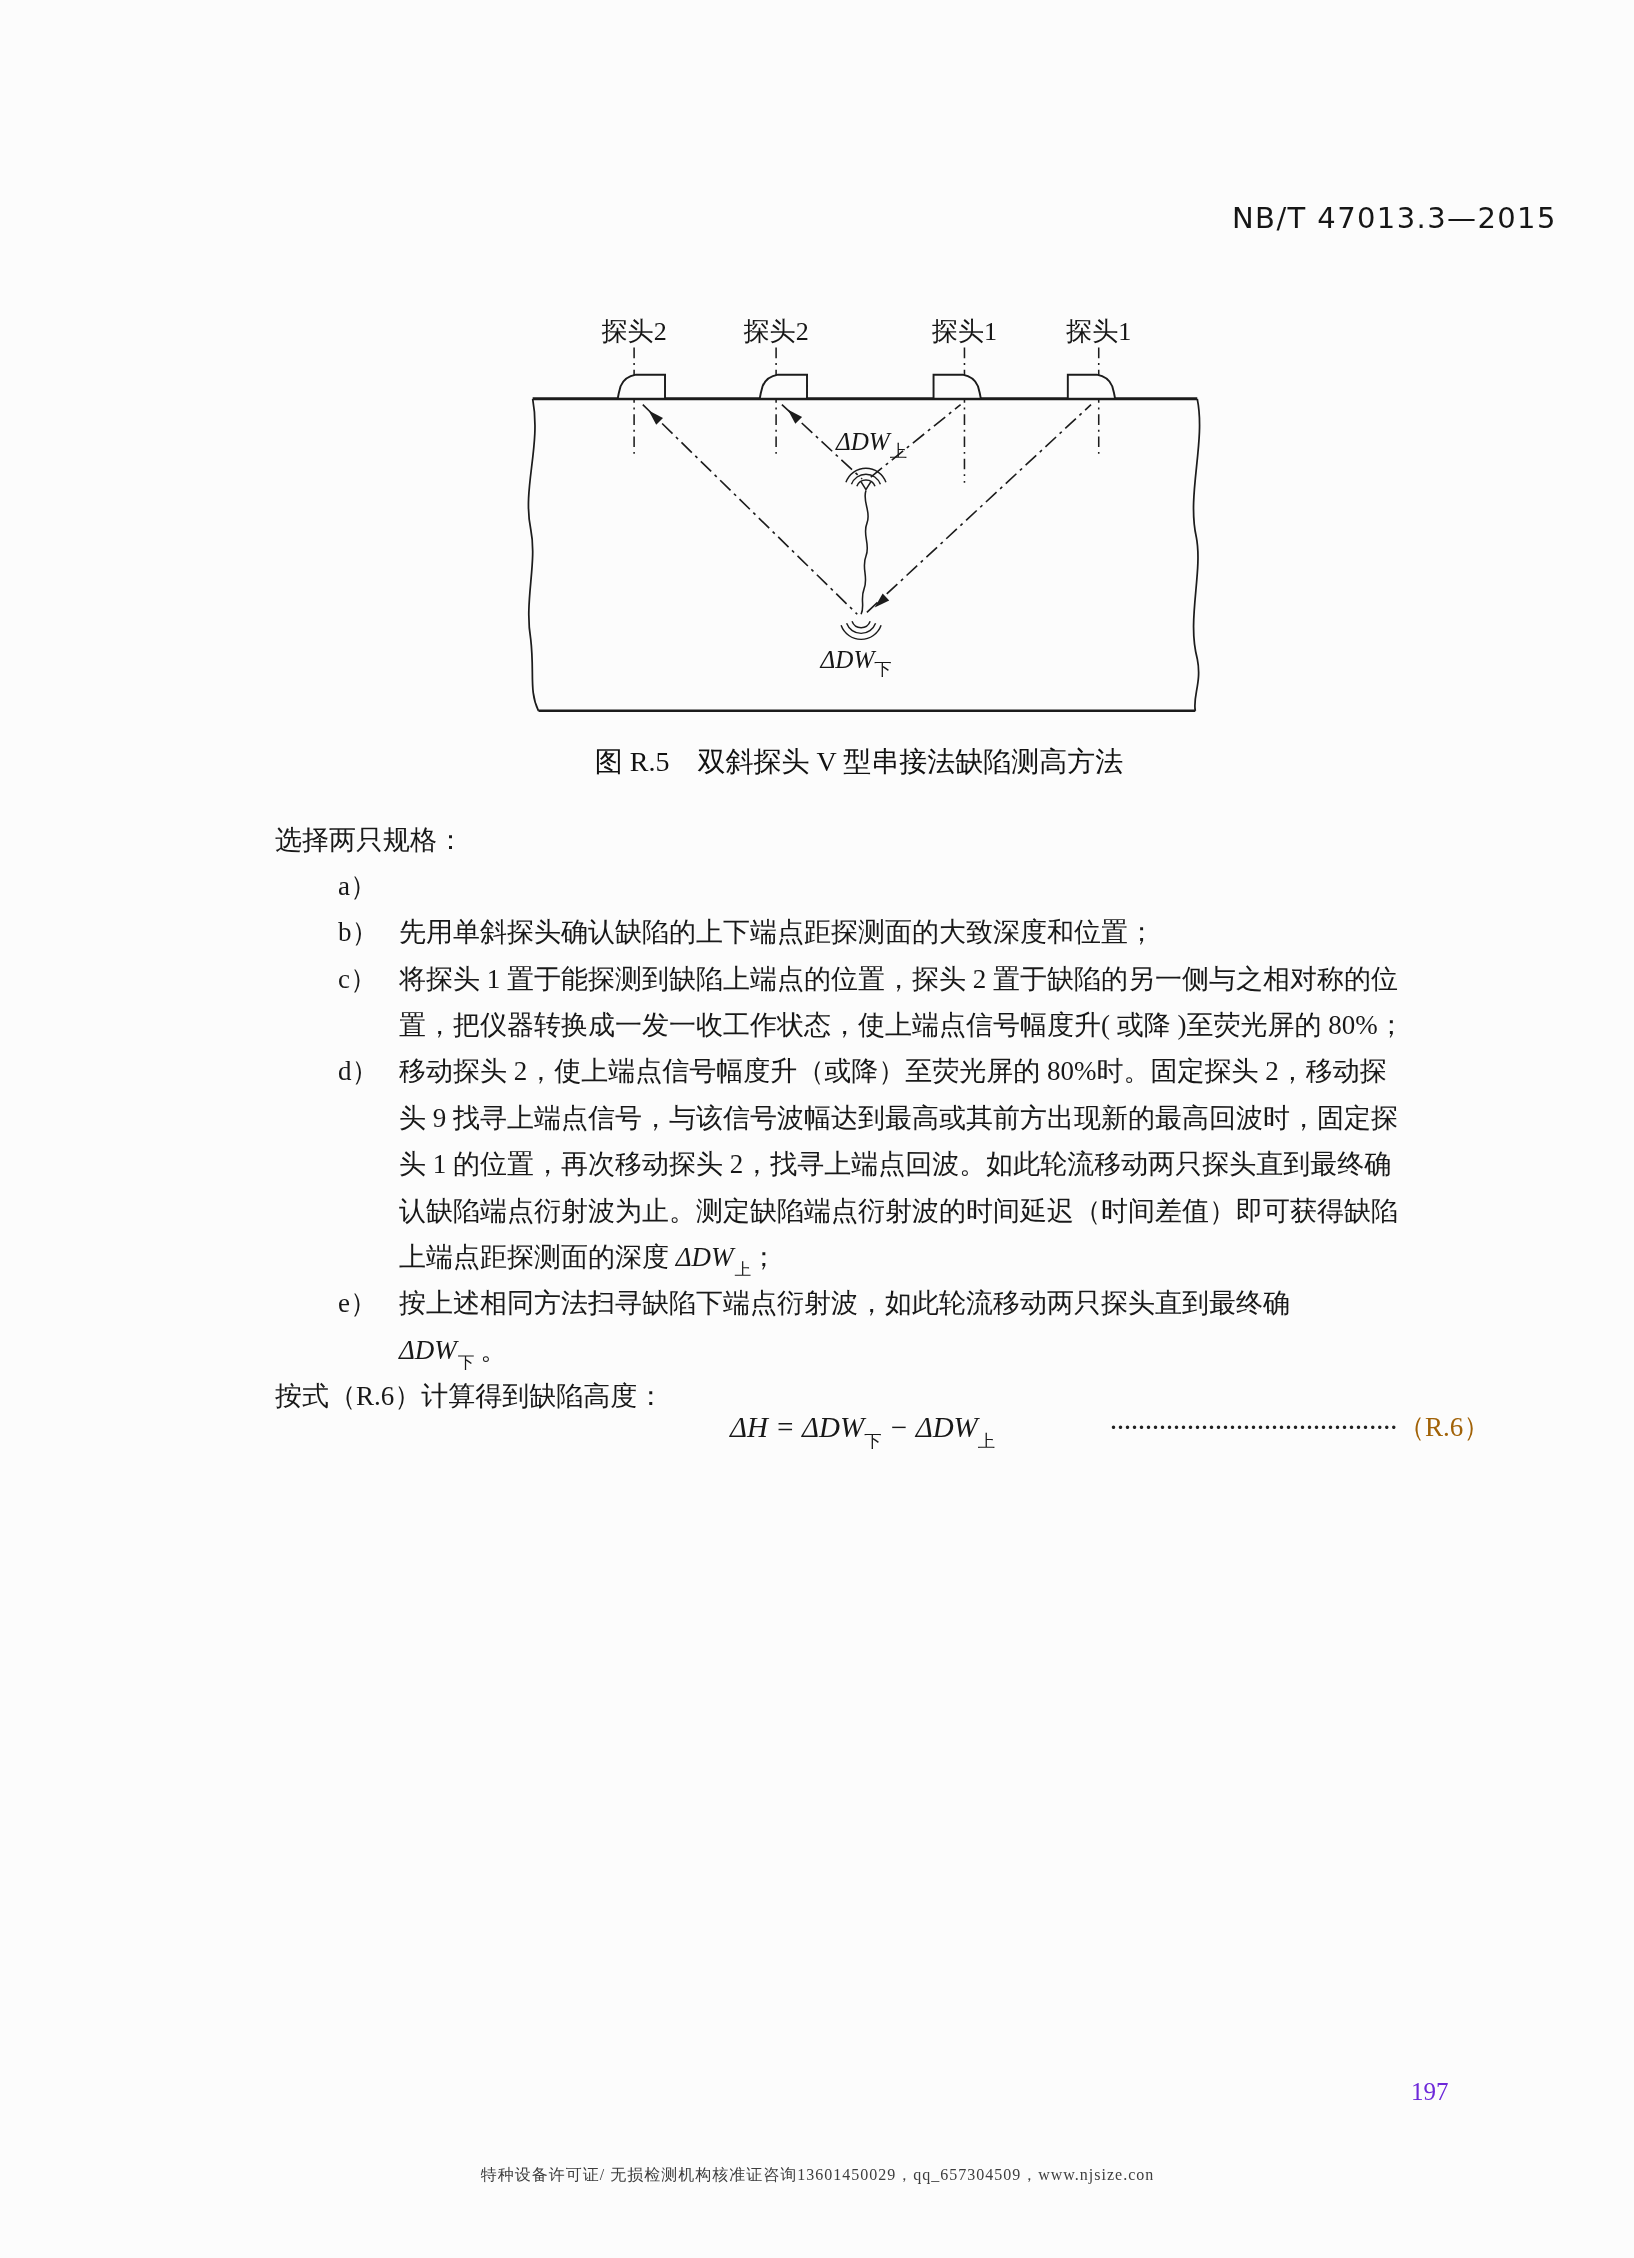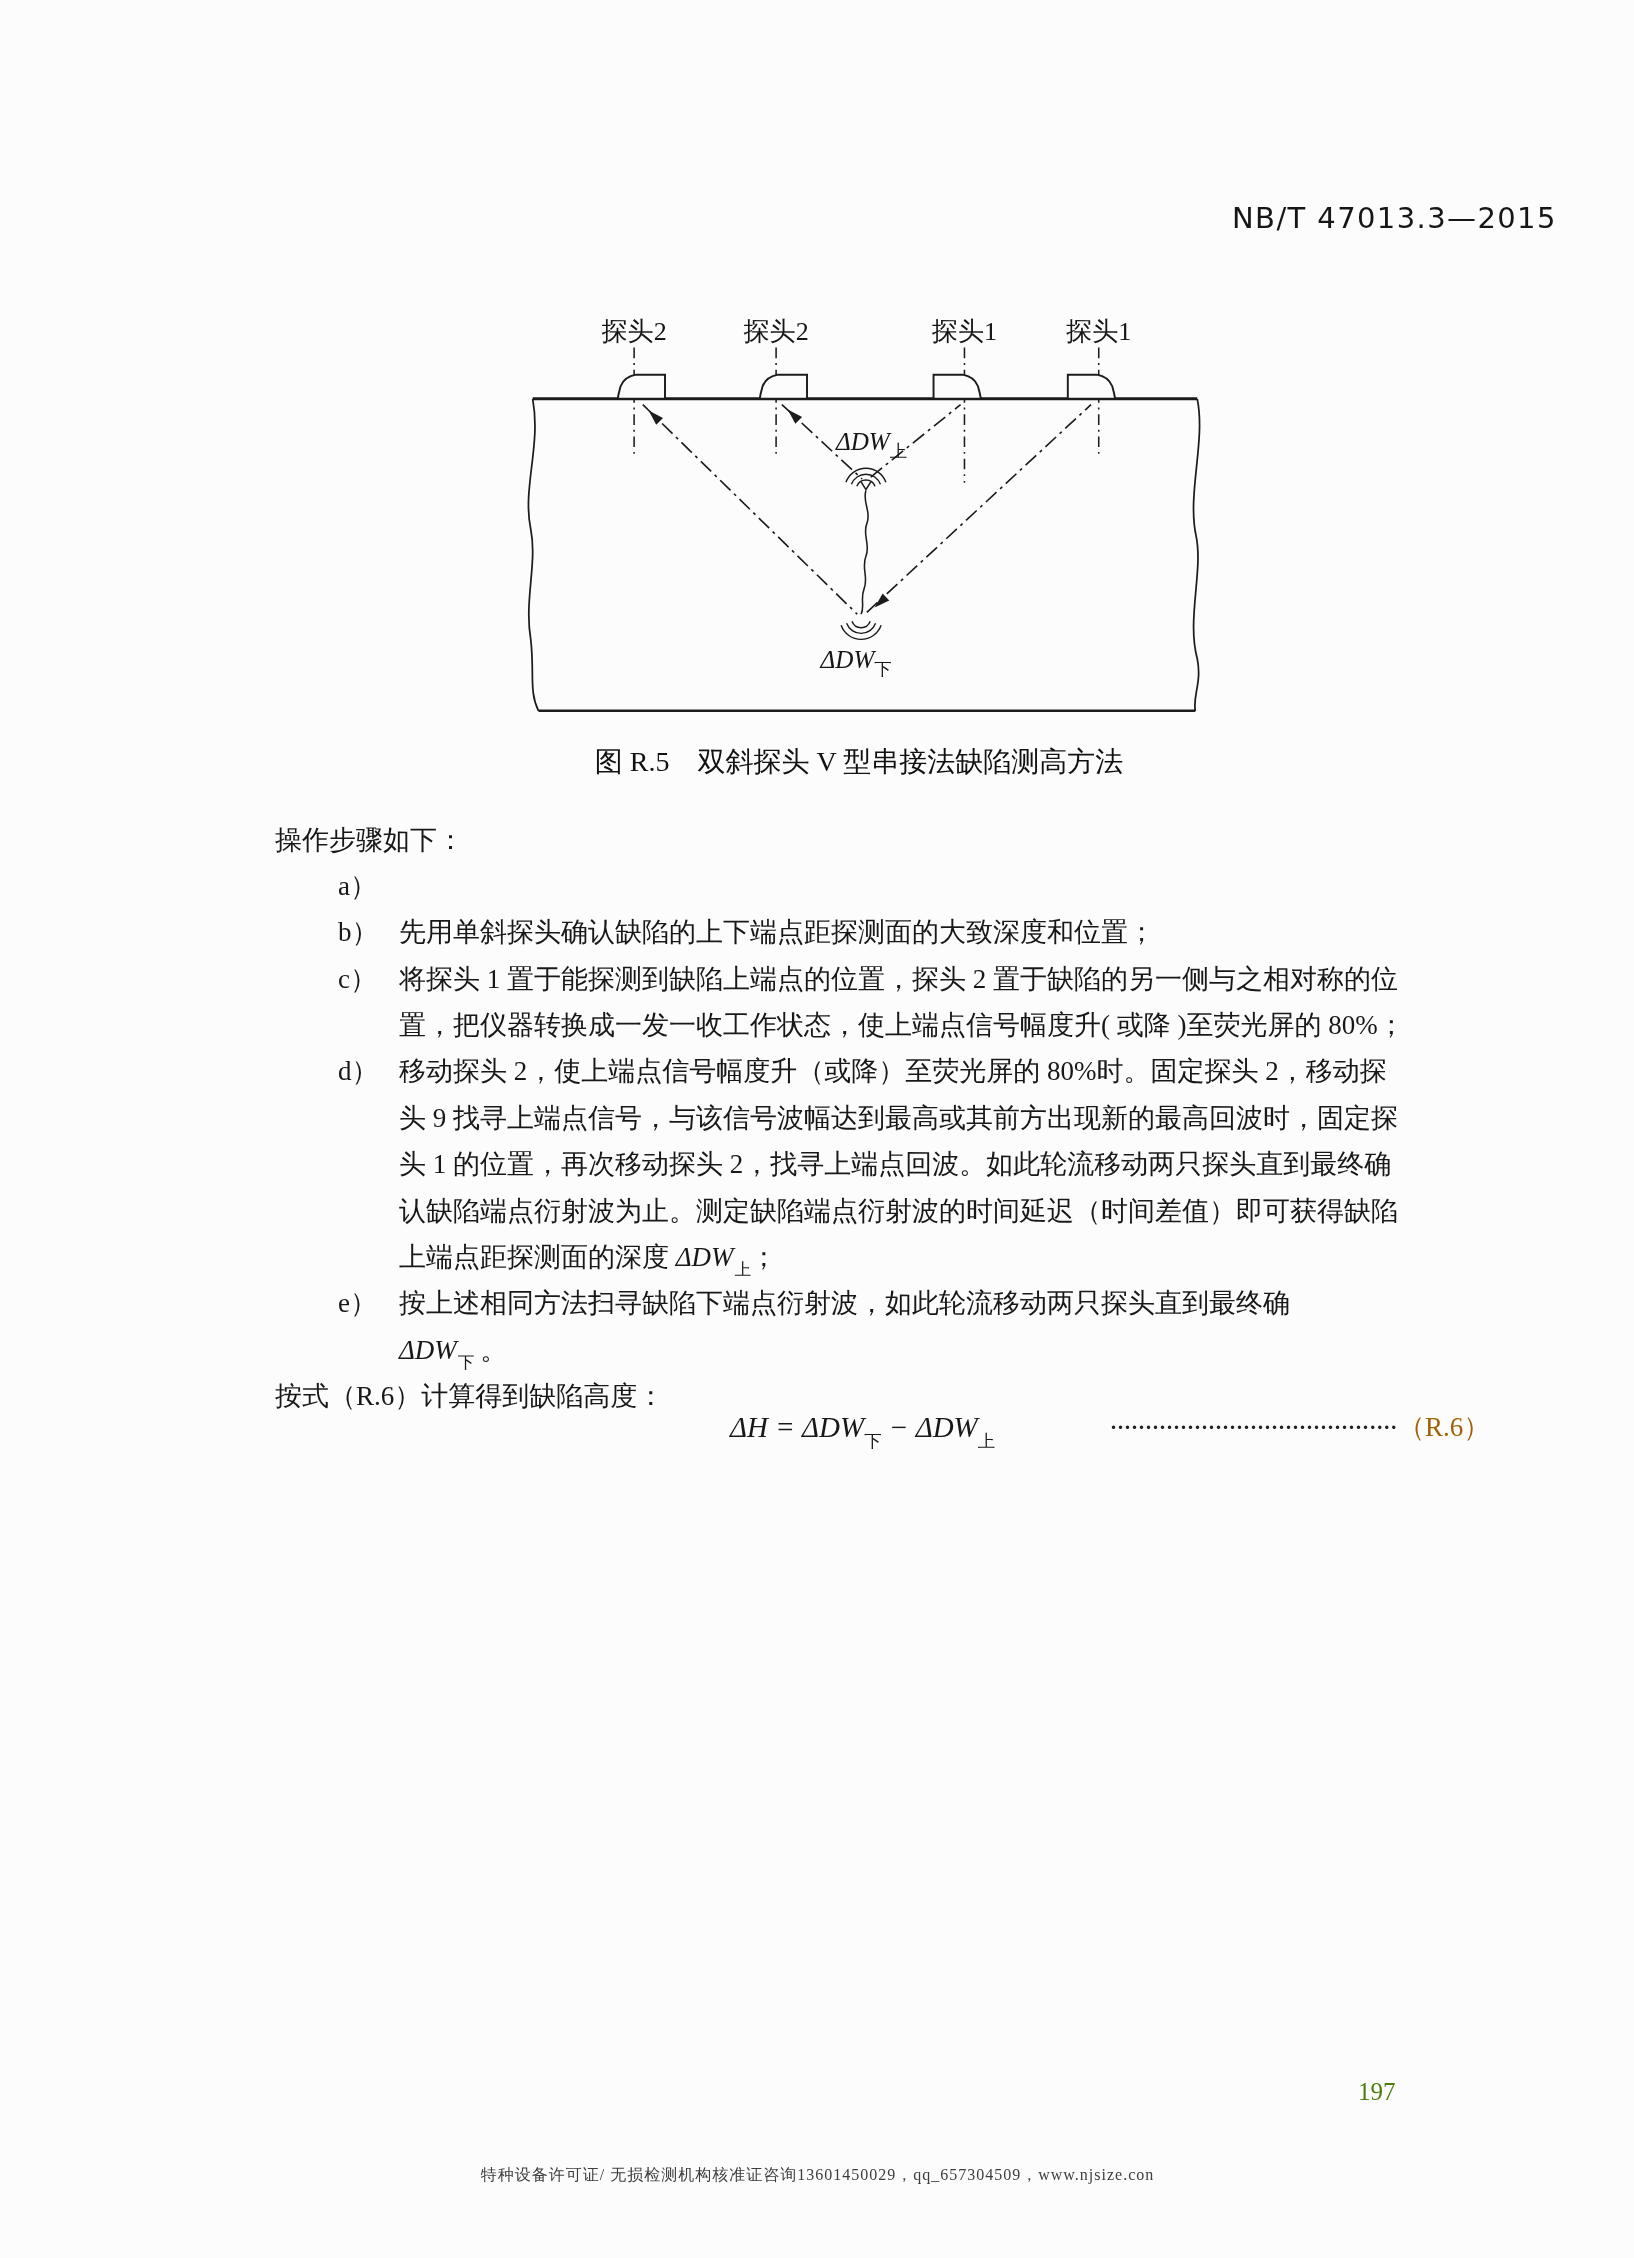--- a/index.html
+++ b/index.html
@@ -41,21 +41,21 @@
   .eq-leader{
     position:absolute;left:1110px;top:1406px;width:290px;overflow:hidden;
     font-size:21px;font-weight:bold;letter-spacing:0px;line-height:42px;color:#222;
     white-space:nowrap;
   }
   .eq-number{
     position:absolute;left:1398px;top:1406px;font-size:27px;line-height:42px;color:#a16207;
   }
   
   .page-number{
-    position:absolute;left:1358px;top:2078px;font-size:25px;color:#4d7c0f;
+    position:absolute;left:1411px;top:2078px;font-size:25px;color:#6d28d9;
   }
   .footer-cert{
     position:absolute;left:0;top:2165px;width:1635px;text-align:center;
     font-size:16px;color:#3d3d3d;letter-spacing:1px;
   }
 </style>
 </head>
 <body>
 
 <div class="std-number">NB/T 47013.3—2015</div>
@@ -108,21 +108,21 @@
     <tspan>ΔDW</tspan><tspan dy="7" font-size="18" font-style="normal">上</tspan>
   </text>
   <text x="850" y="692" font-size="26" fill="#161616" font-family="Liberation Serif, serif" font-style="italic">
     <tspan>ΔDW</tspan><tspan dy="7" font-size="18" font-style="normal">下</tspan>
   </text>
 </svg>
 
 <div class="fig-caption">图 R.5　双斜探头 V 型串接法缺陷测高方法</div>
 
 <div class="line intro" style="top:819px">
-  <span class="txt">操作步骤如下：</span>
+  <span class="txt">选择两只规格：</span>
 </div>
 <div class="line" style="top:865px">
   <span class="lab">a）</span>
 </div>
 <div class="line" style="top:911px">
   <span class="lab">b）</span>
   <span class="txt">先用单斜探头确认缺陷的上下端点距探测面的大致深度和位置；</span>
 </div>
 <div class="line" style="top:958px">
   <span class="lab">c）</span>

